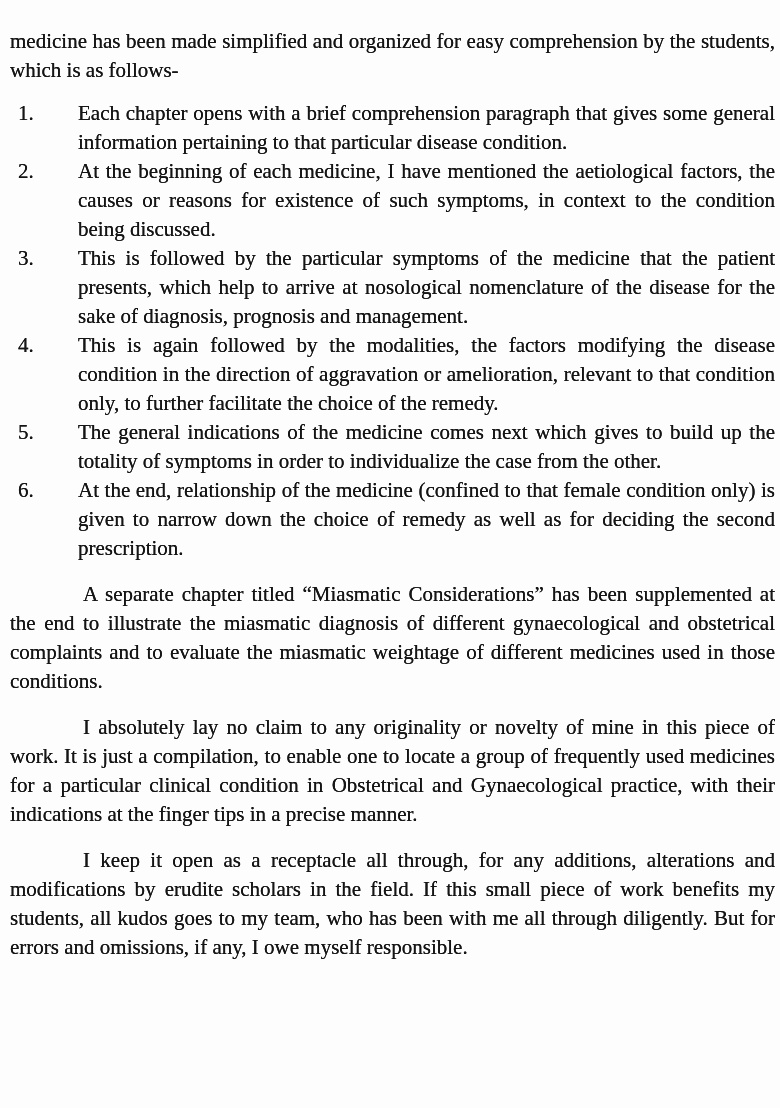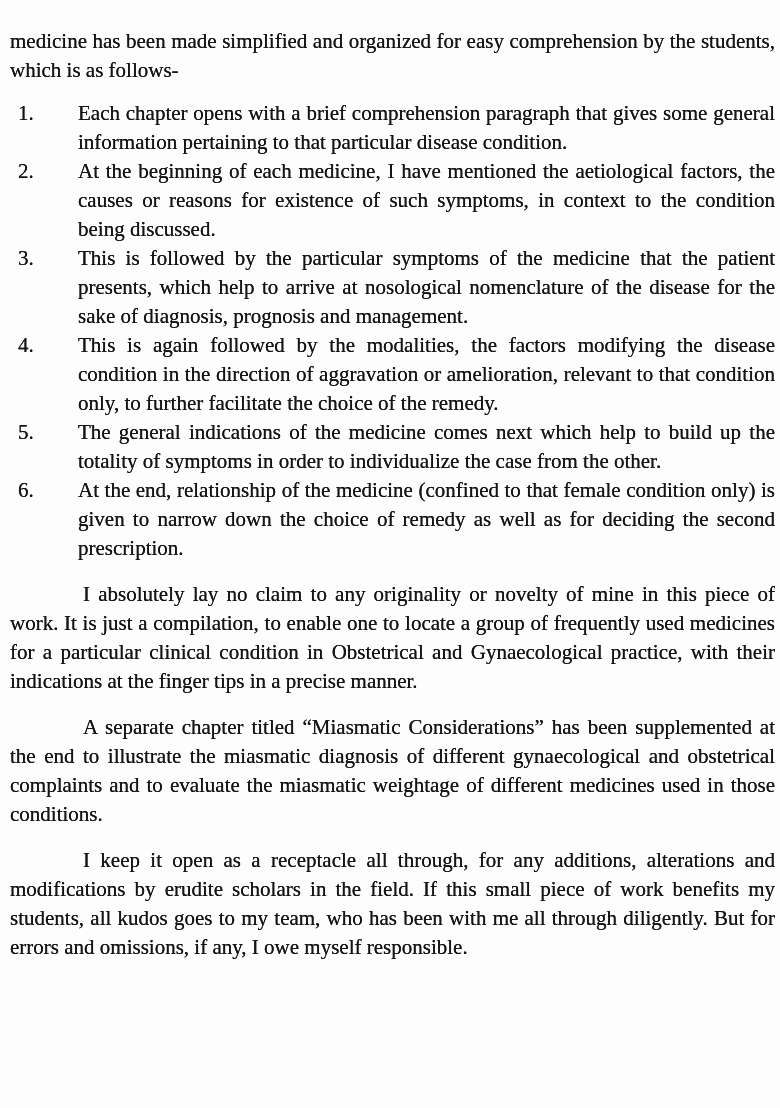--- a/index.html
+++ b/index.html
@@ -68,29 +68,29 @@
       <span>This is followed by the particular symptoms of the medicine that the patient presents, which help to arrive at nosological nomenclature of the disease for the sake of diagnosis, prognosis and management.</span>
     </div>
 
     <div class="list-item">
       <span class="num">4.</span>
       <span>This is again followed by the modalities, the factors modifying the disease condition in the direction of aggravation or amelioration, relevant to that condition only, to further facilitate the choice of the remedy.</span>
     </div>
 
     <div class="list-item">
       <span class="num">5.</span>
-      <span>The general indications of the medicine comes next which help to build up the totality of symptoms in order to individualize the case from the other.</span>
+      <span>The general indications of the medicine comes next which gives to build up the totality of symptoms in order to individualize the case from the other.</span>
     </div>
 
     <div class="list-item">
       <span class="num">6.</span>
       <span>At the end, relationship of the medicine (confined to that female condition only) is given to narrow down the choice of remedy as well as for deciding the second prescription.</span>
     </div>
 
   </div>
 
+  <p class="body-paragraph">A separate chapter titled “Miasmatic Considerations” has been supplemented at the end to illustrate the miasmatic diagnosis of different gynaecological and obstetrical complaints and to evaluate the miasmatic weightage of different medicines used in those conditions.</p>
+
   <p class="body-paragraph">I absolutely lay no claim to any originality or novelty of mine in this piece of work. It is just a compilation, to enable one to locate a group of frequently used medicines for a particular clinical condition in Obstetrical and Gynaecological practice, with their indications at the finger tips in a precise manner.</p>
-
-  <p class="body-paragraph">A separate chapter titled “Miasmatic Considerations” has been supplemented at the end to illustrate the miasmatic diagnosis of different gynaecological and obstetrical complaints and to evaluate the miasmatic weightage of different medicines used in those conditions.</p>
 
   <p class="body-paragraph">I keep it open as a receptacle all through, for any additions, alterations and modifications by erudite scholars in the field. If this small piece of work benefits my students, all kudos goes to my team, who has been with me all through diligently. But for errors and omissions, if any, I owe myself responsible.</p>
 
 </div>
 
 </body></html>

